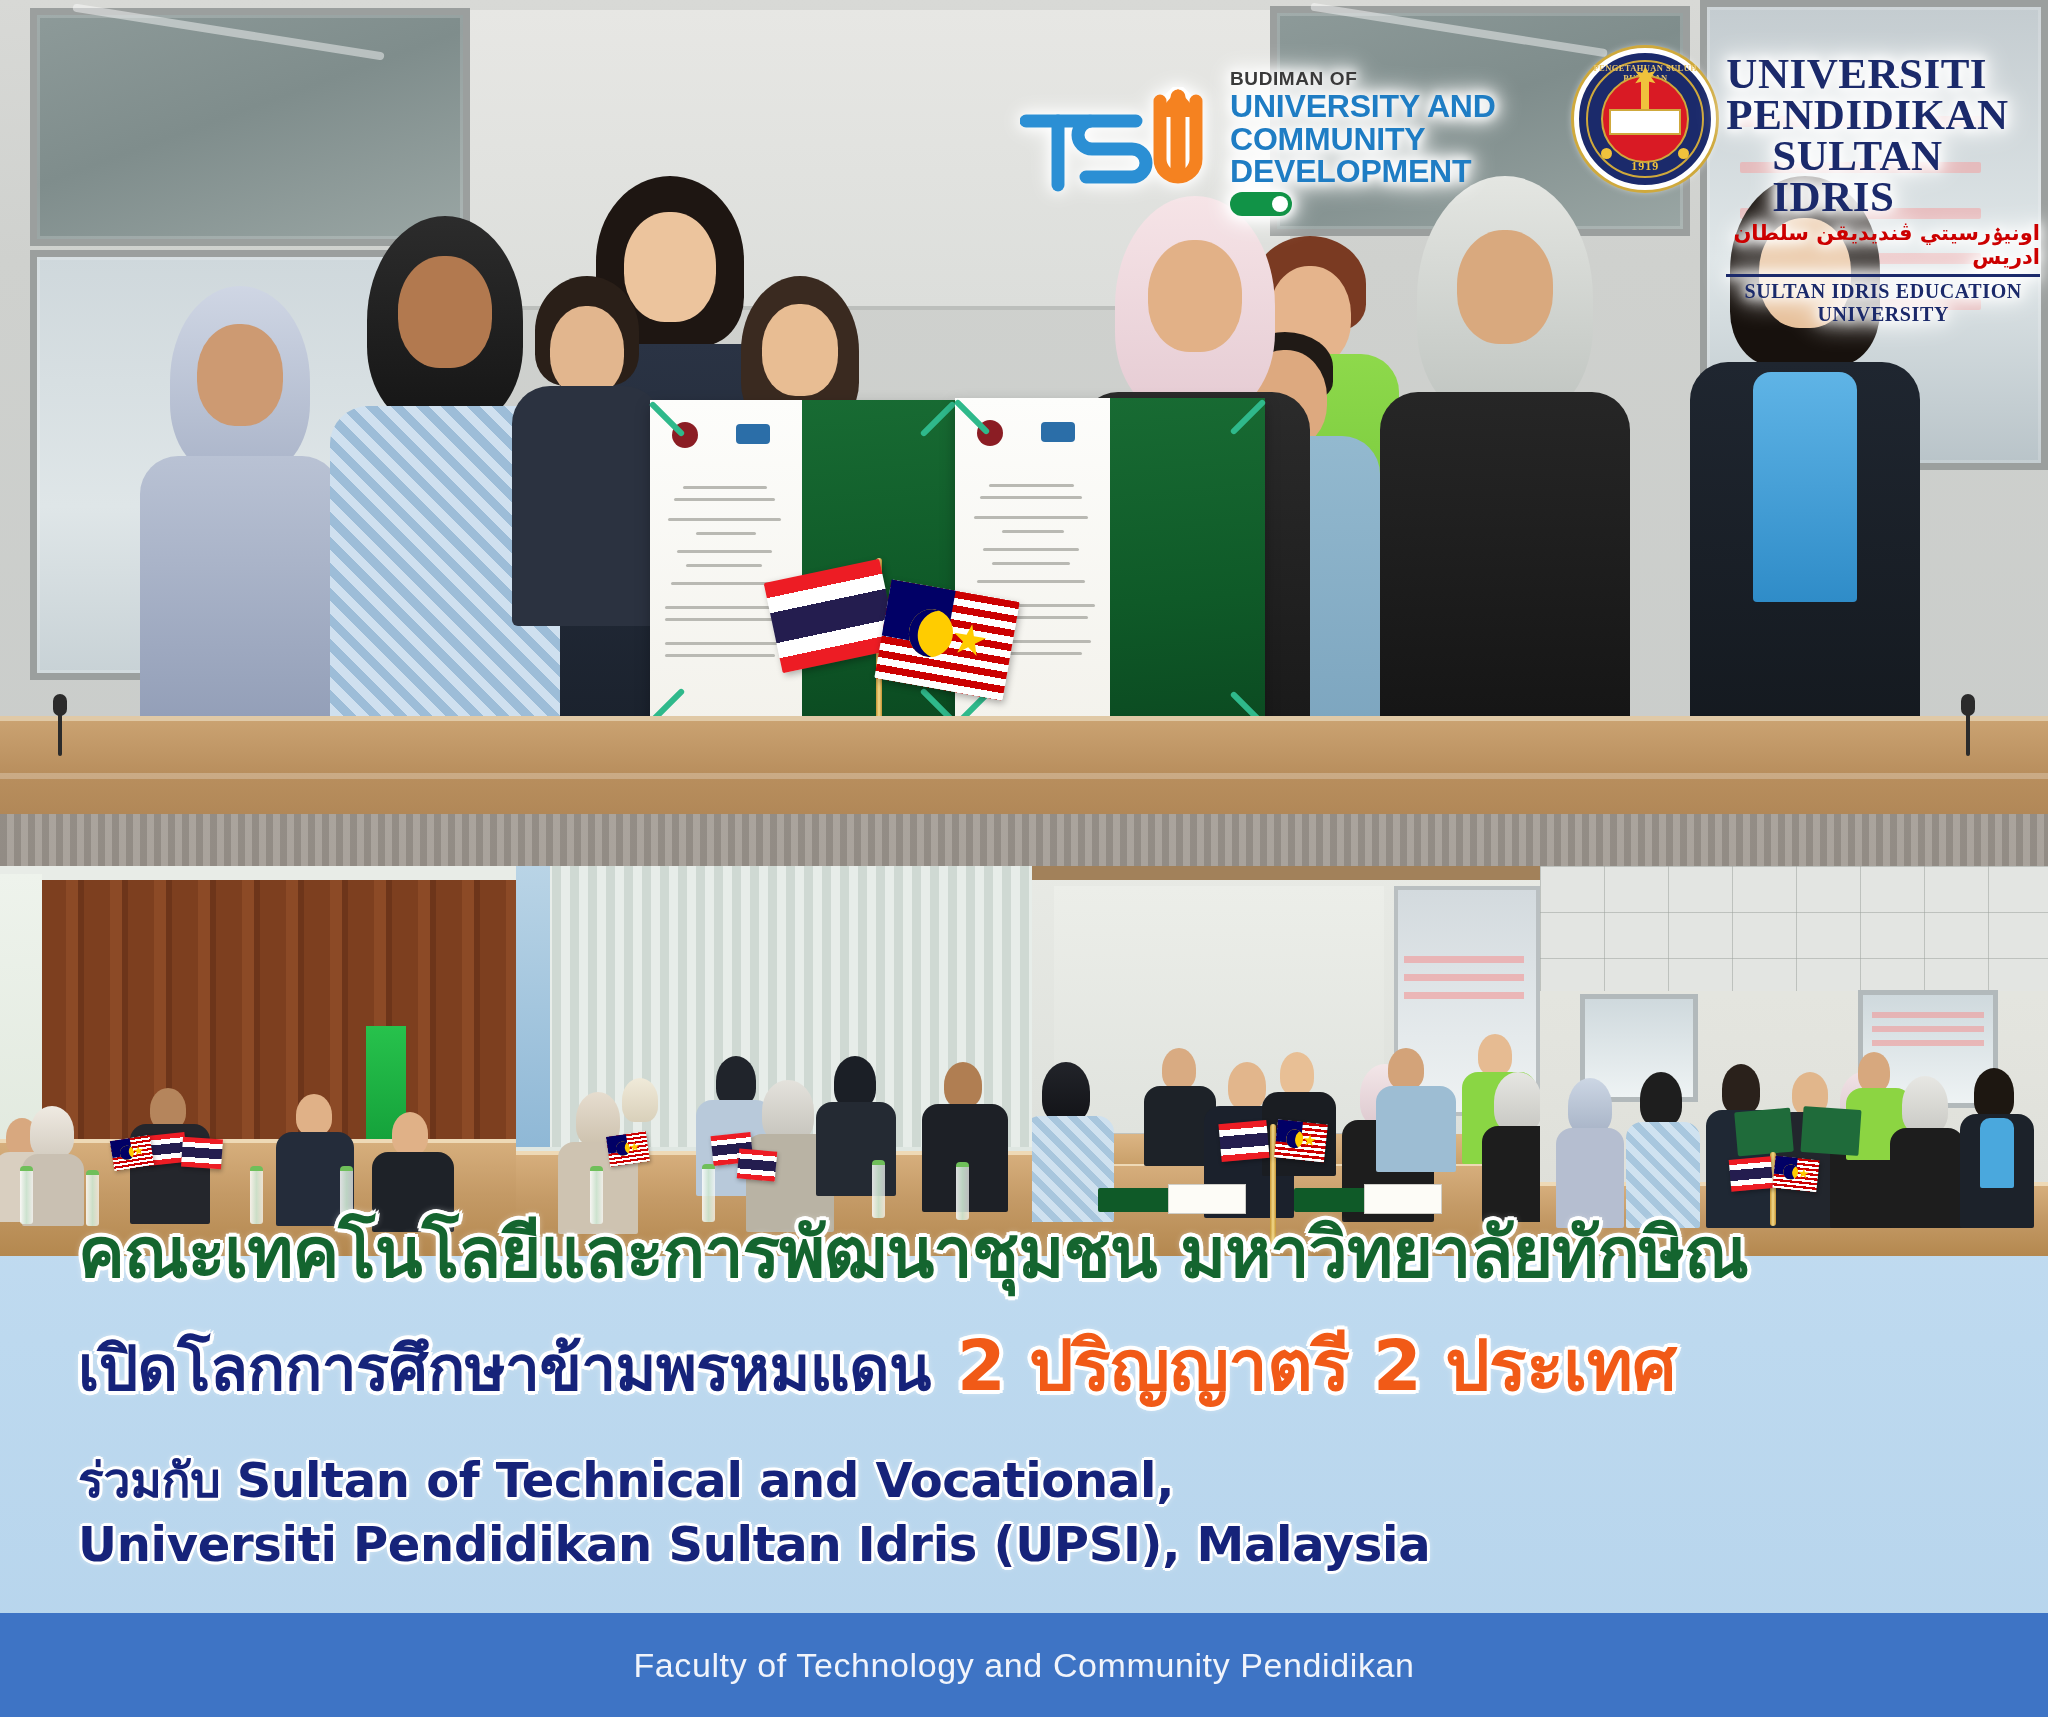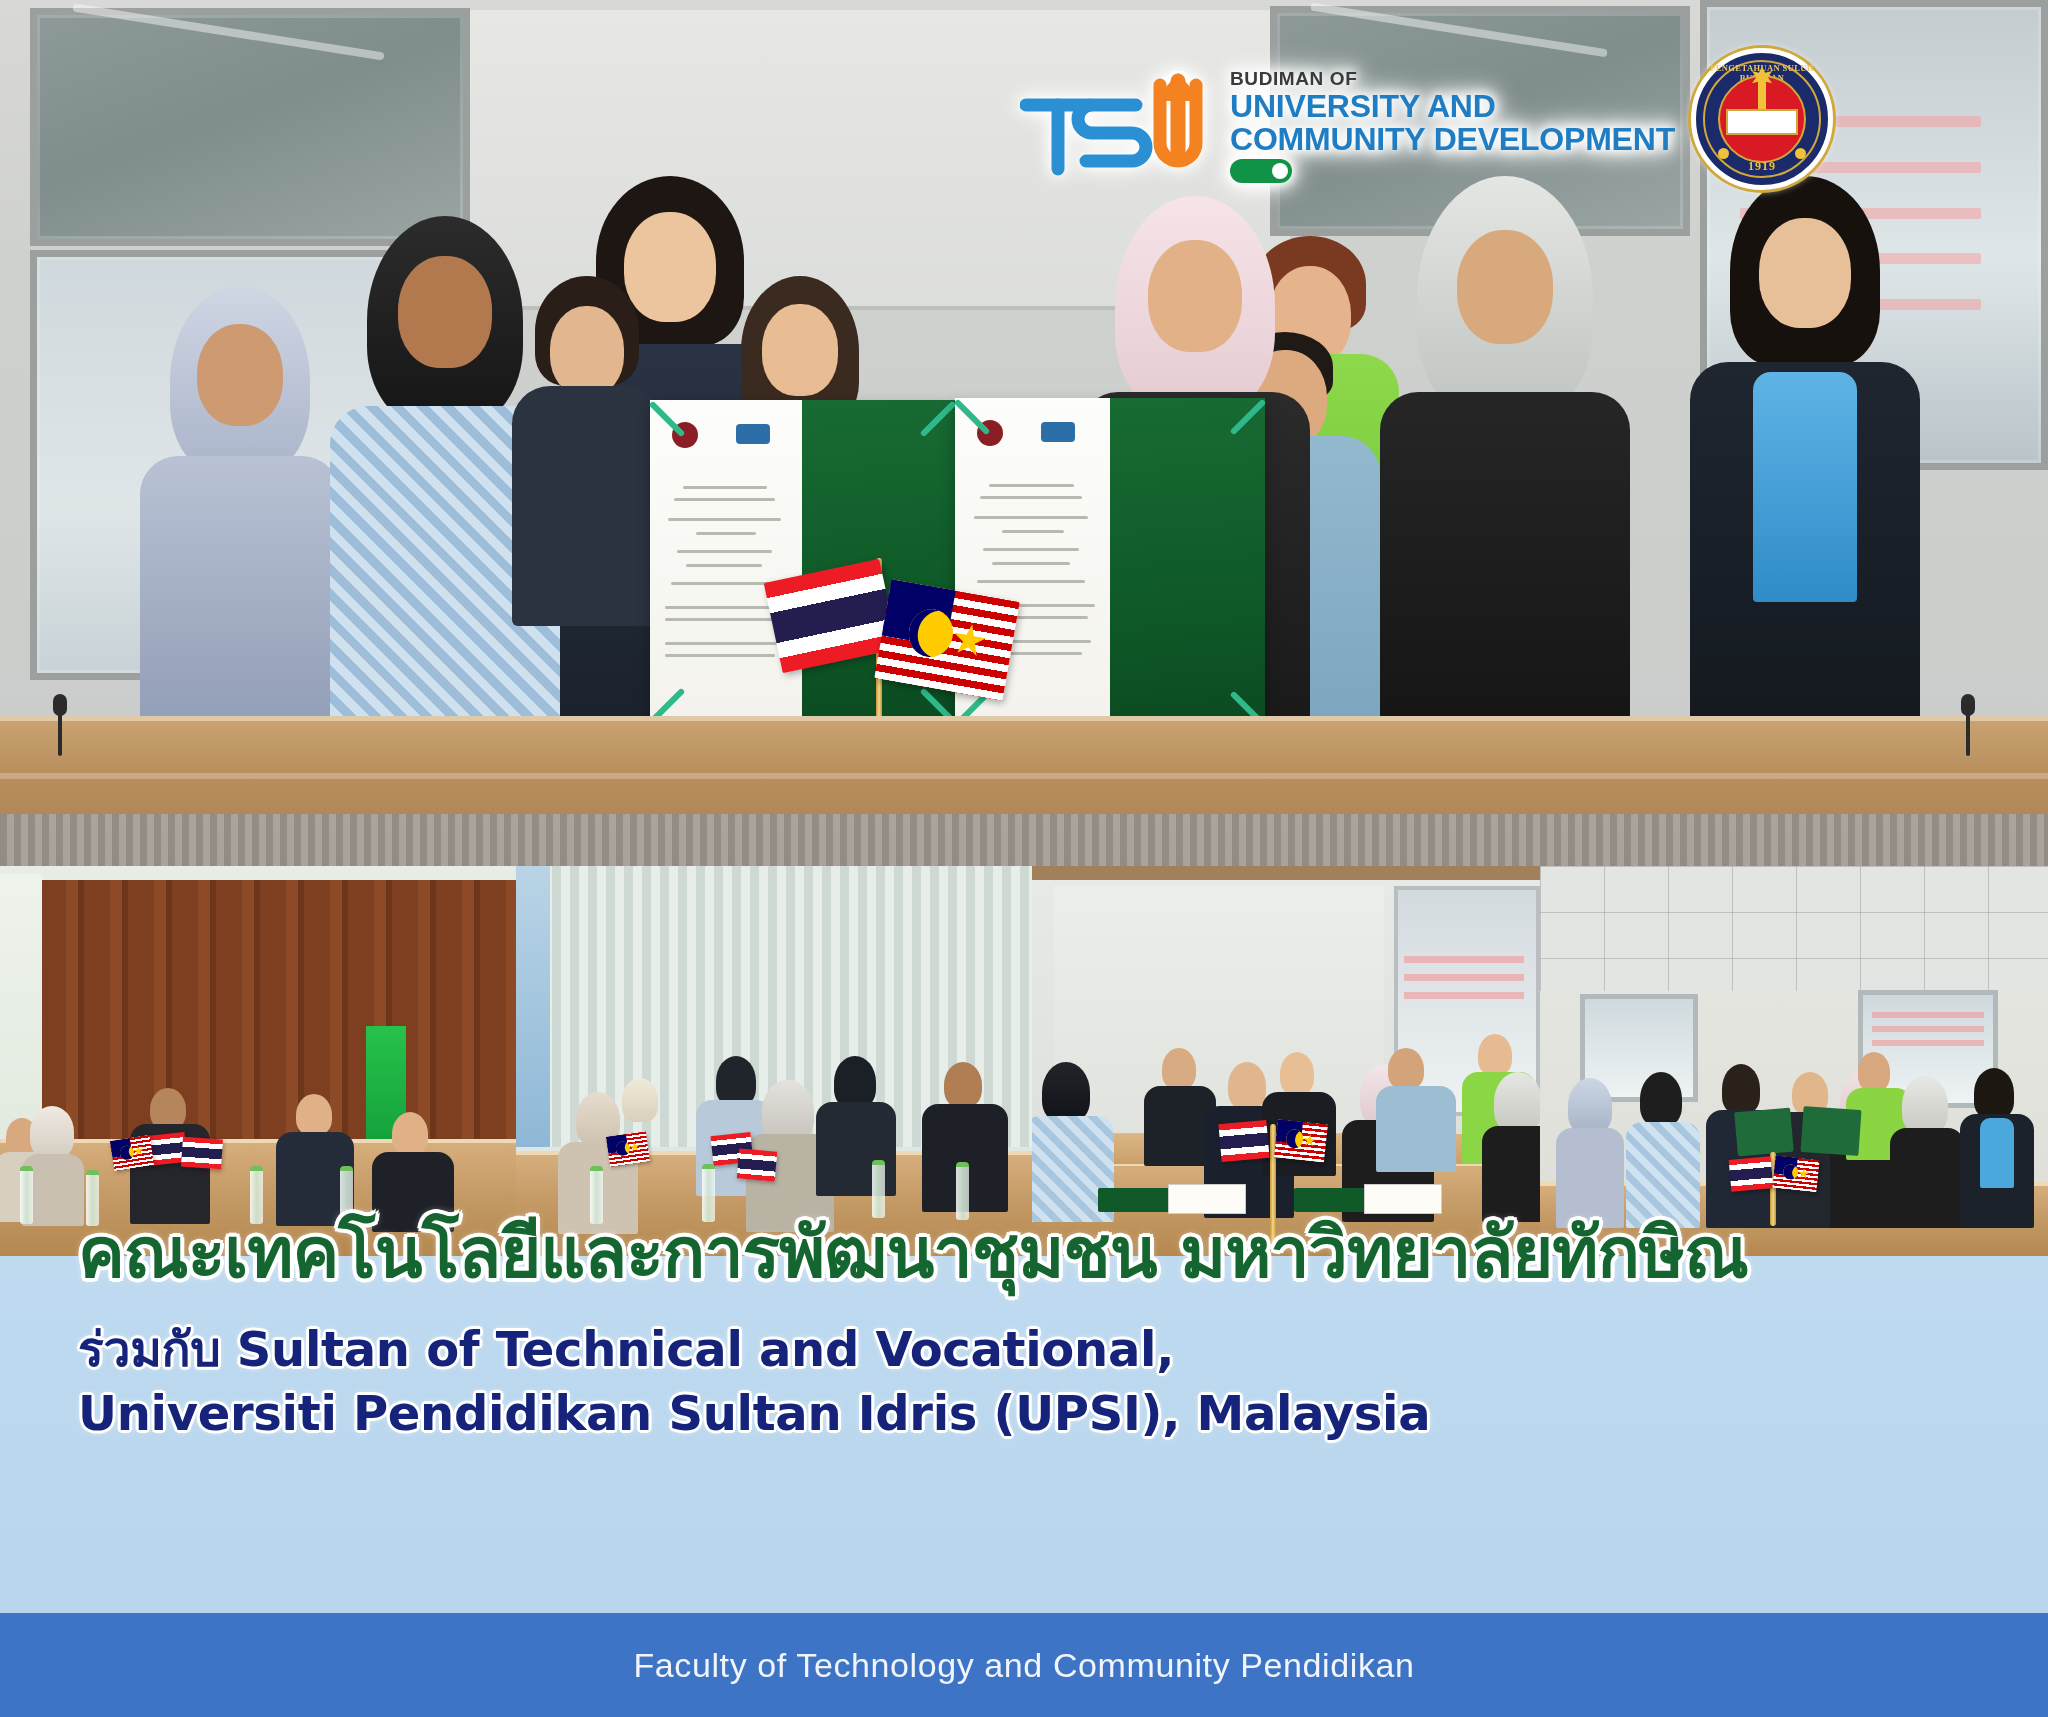--- a/index.html
+++ b/index.html
@@ -669,25 +669,37 @@
         <div class="ring-text"></div>
         <div class="motto">PENGETAHUAN SULUH BUDIMAN</div>
         <div class="inner"></div>
         <div class="flower"></div>
         <div class="torch"></div>
         <div class="book"></div>
         <div class="dot" style="left:22px; bottom:26px;"></div>
         <div class="dot" style="right:22px; bottom:26px;"></div>
         <div class="year">1919</div>
       </div>
+      <div class="upsi-words">
+        <div class="w">UNIVERSITI</div>
+        <div class="w">PENDIDIKAN</div>
+        <div class="w indent">SULTAN IDRIS</div>
+        <div class="jawi">اونيۏرسيتي ڤنديديقن سلطان ادريس</div>
+        <div class="rule"></div>
+        <div class="sub">SULTAN IDRIS EDUCATION UNIVERSITY</div>
+      </div>
     </div>
   </div>
 
   <div class="headline-wrap">
     <div class="tline t-green">คณะเทคโนโลยีและการพัฒนาชุมชน มหาวิทยาลัยทักษิณ</div>
+    <div class="row2">
+      <div class="tline t-navy">เปิดโลกการศึกษาข้ามพรหมแดน</div>
+      <div class="tline t-orange">2 ปริญญาตรี 2 ประเทศ</div>
+    </div>
     <div class="tline t-sub">ร่วมกับ Sultan of Technical and Vocational,</div>
     <div class="tline t-sub" style="margin-top:4px;">Universiti Pendidikan Sultan Idris (UPSI), Malaysia</div>
   </div>
 
   <div class="footer">
     <span class="ftext">Faculty of Technology and Community Pendidikan</span>
   </div>
 
 </div>
 

